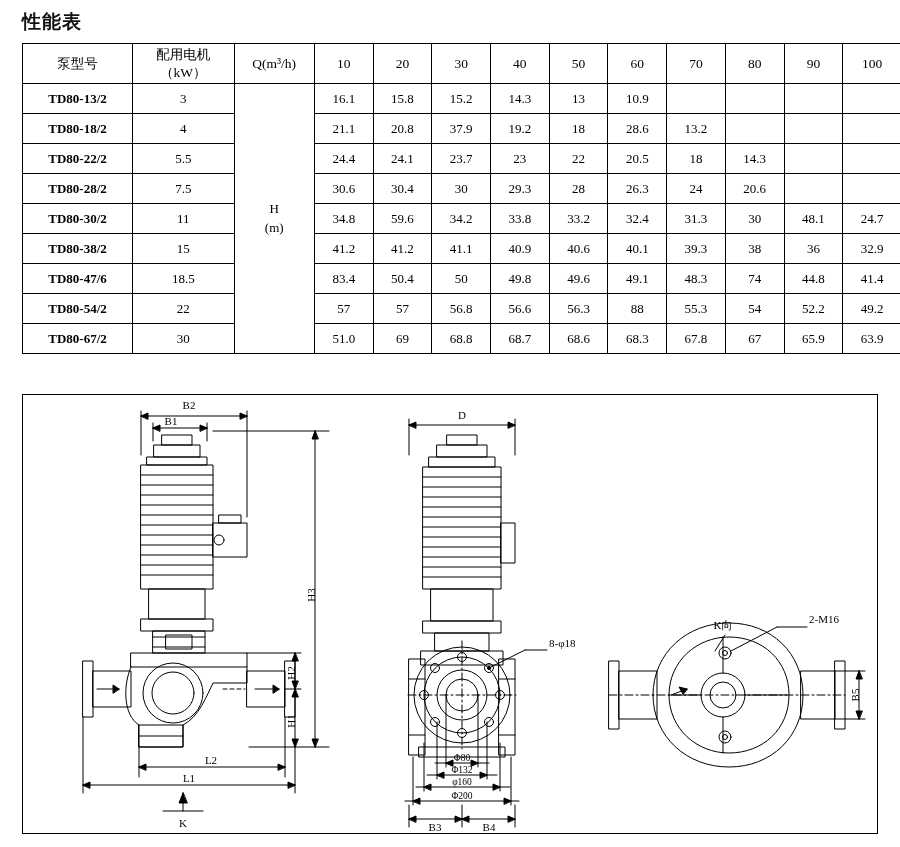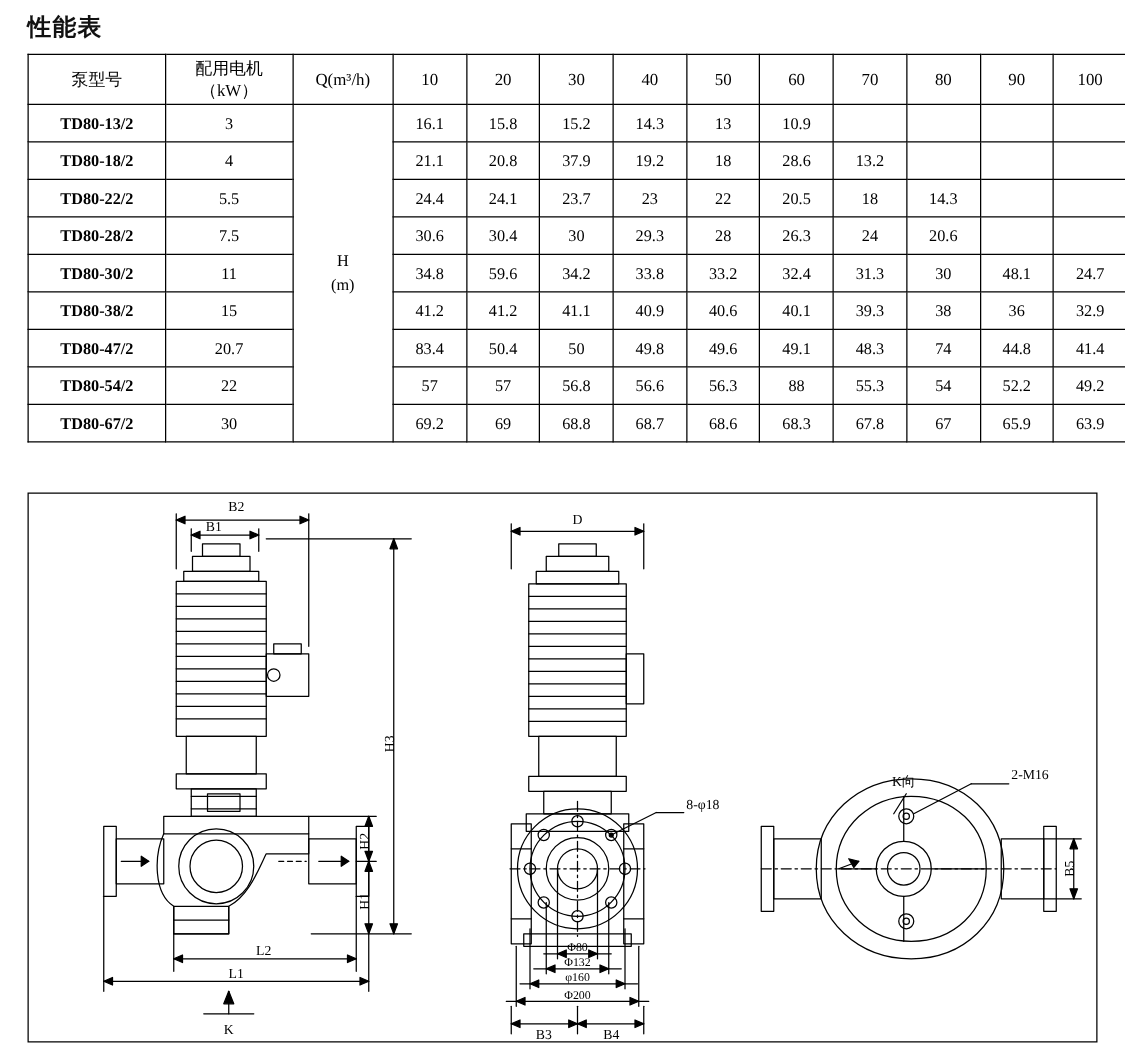--- a/index.html
+++ b/index.html
@@ -205,22 +205,22 @@
           <td>41.1</td>
           <td>40.9</td>
           <td>40.6</td>
           <td>40.1</td>
           <td>39.3</td>
           <td>38</td>
           <td>36</td>
           <td>32.9</td>
         </tr>
         <tr>
-          <td class="model-cell">TD80-47/2</td>
-          <td>20.7</td>
+          <td class="model-cell">TD80-47/6</td>
+          <td>18.5</td>
           <td>83.4</td>
           <td>50.4</td>
           <td>50</td>
           <td>49.8</td>
           <td>49.6</td>
           <td>49.1</td>
           <td>48.3</td>
           <td>74</td>
           <td>44.8</td>
           <td>41.4</td>
@@ -235,21 +235,21 @@
           <td>56.3</td>
           <td>88</td>
           <td>55.3</td>
           <td>54</td>
           <td>52.2</td>
           <td>49.2</td>
         </tr>
         <tr>
           <td class="model-cell">TD80-67/2</td>
           <td>30</td>
-          <td>69.2</td>
+          <td>51.0</td>
           <td>69</td>
           <td>68.8</td>
           <td>68.7</td>
           <td>68.6</td>
           <td>68.3</td>
           <td>67.8</td>
           <td>67</td>
           <td>65.9</td>
           <td>63.9</td>
         </tr>

